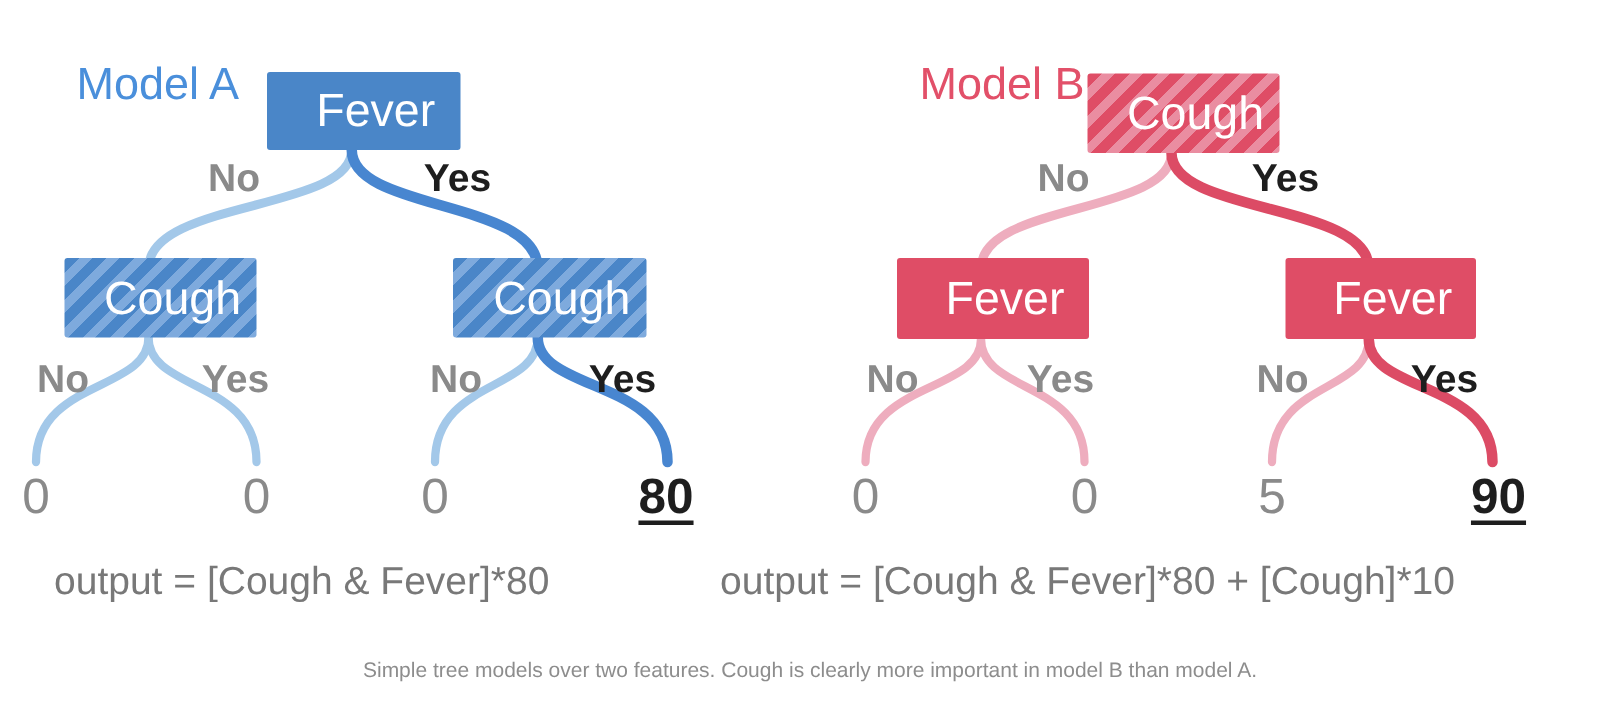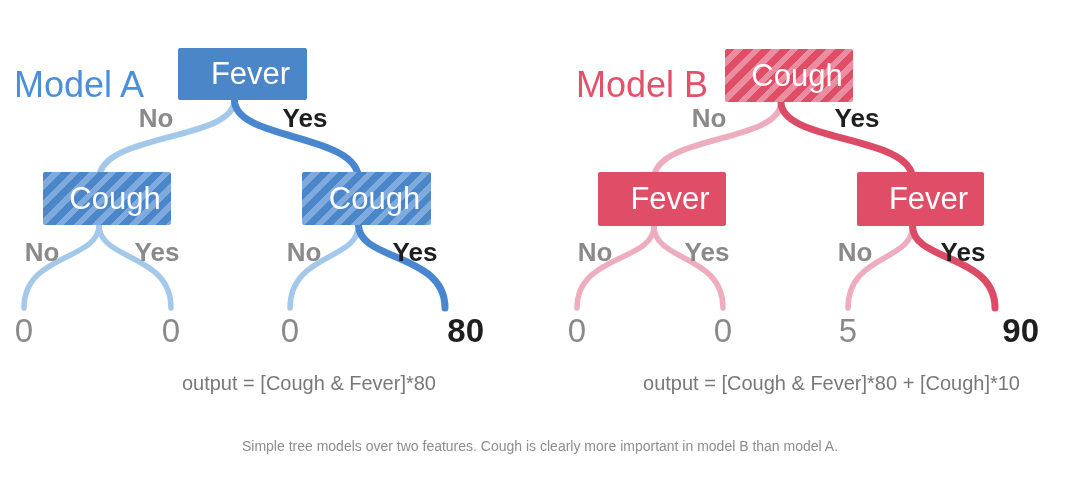--- a/index.html
+++ b/index.html
@@ -20,26 +20,26 @@
     position:absolute;z-index:3;width:70px;height:32px;line-height:32px;text-align:center;
     font-size:26px;color:var(--gray-label);font-weight:bold;
   }
   .blabel.yes{color:var(--black-label);font-weight:600;}
   .leaf{
     position:absolute;z-index:3;top:312px;width:80px;height:38px;line-height:38px;
     text-align:center;font-size:33px;color:var(--gray-label);
   }
   .leaf.win{
     color:var(--black-label);font-weight:600;
-    text-decoration-thickness:3px;text-underline-offset:5px;text-align:right;
+    text-decoration:underline;text-decoration-thickness:3px;text-underline-offset:5px;
   }
-  .title{position:absolute;z-index:3;top:64px;font-size:36px;white-space:nowrap;}
+  .title{position:absolute;z-index:3;top:40px;font-size:30px;white-space:nowrap;margin-left:37px;}
   .title.a{color:var(--blue-title);}
   .title.b{color:var(--red-title);}
-  .formula{position:absolute;z-index:3;top:372px;font-size:20px;color:var(--formula-color);text-align:right;white-space:nowrap;}
+  .formula{position:absolute;z-index:3;top:372px;font-size:26px;color:var(--formula-color);text-align:left;white-space:nowrap;}
   .caption{position:absolute;z-index:3;left:0;top:438px;width:1080px;text-align:center;font-size:14px;color:var(--caption-color);}
 </style>
 </head>
 <body>
 
 <div class="canvas">
 
   <svg class="branches" width="1080" height="480" viewBox="0 0 1080 480">
 
     <path d="M234.5 100 C234.5 141, 99 133, 99 179" fill="none" stroke-width="6" stroke-linecap="round" stroke="#a3c8e9"></path>

